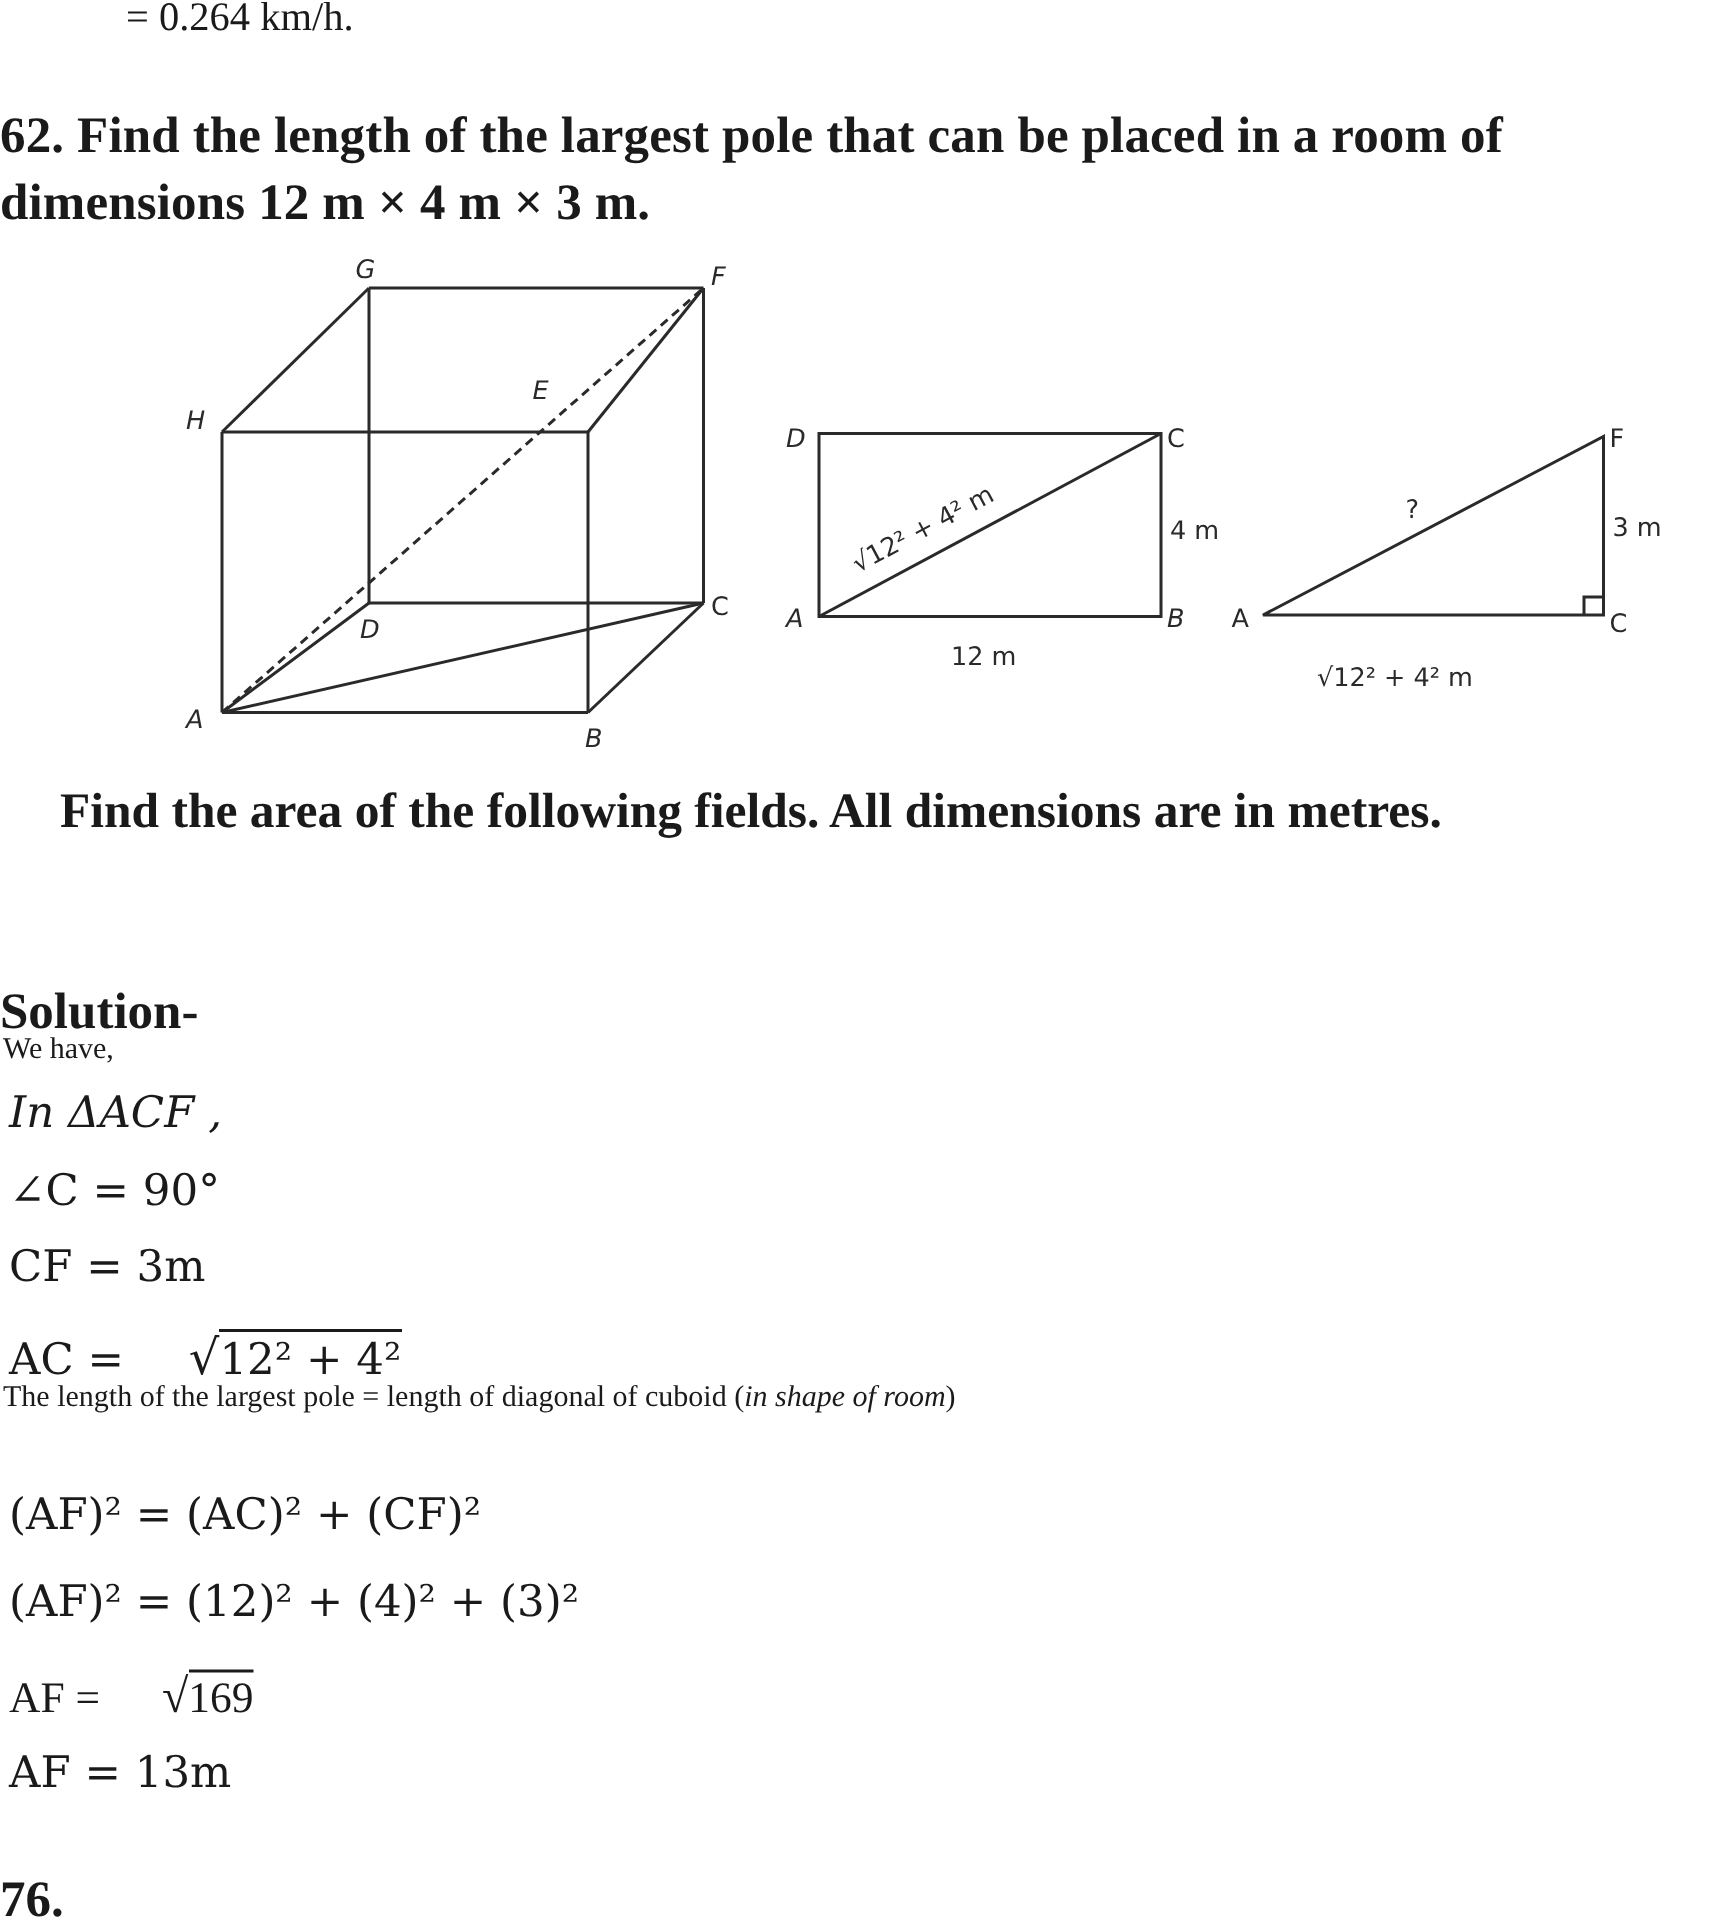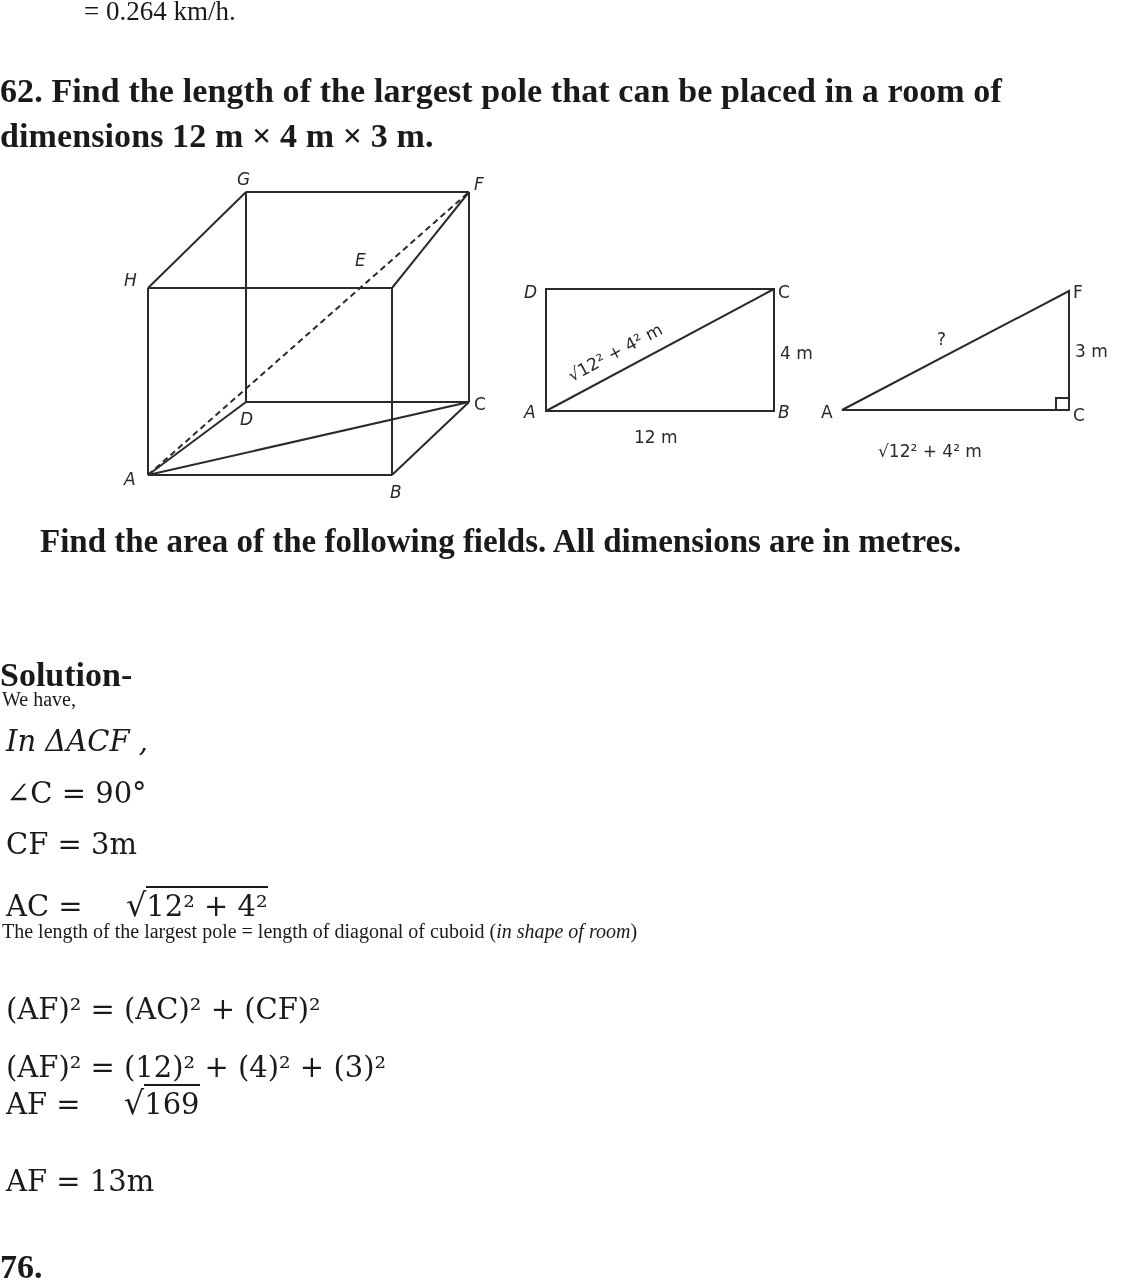--- a/index.html
+++ b/index.html
@@ -93,18 +93,18 @@
 <div class="abs math" style="top:827px;">CF = 3m</div>
 <div class="abs math" style="top:886px;">
   <span>AC = </span><span class="sqrt"><span class="radical">√</span><span class="rad">12² + 4²</span></span>
 </div>
 <div class="abs txt" style="top:904px;margin-top:16px;">
   <span>The length of the largest pole = length of diagonal of cuboid</span>
   <span>(</span><i>in shape of  room</i><span>)</span>
 </div>
 <div class="abs math" style="top:992px;">(AF)² = (AC)² + (CF)²</div>
 <div class="abs math" style="top:1050px;">(AF)² = (12)² + (4)² + (3)²</div>
-<div class="abs math" style="top:1084px;">
+<div class="abs math" style="top:1112px;font-family:Liberation Serif, serif;">
   <span>AF = </span><span class="sqrt"><span class="radical">√</span><span class="rad">169</span></span>
 </div>
 <div class="abs math" style="top:1164px;">AF = 13m</div>
 
 <div class="abs next">76.</div>
 
 </body></html>

